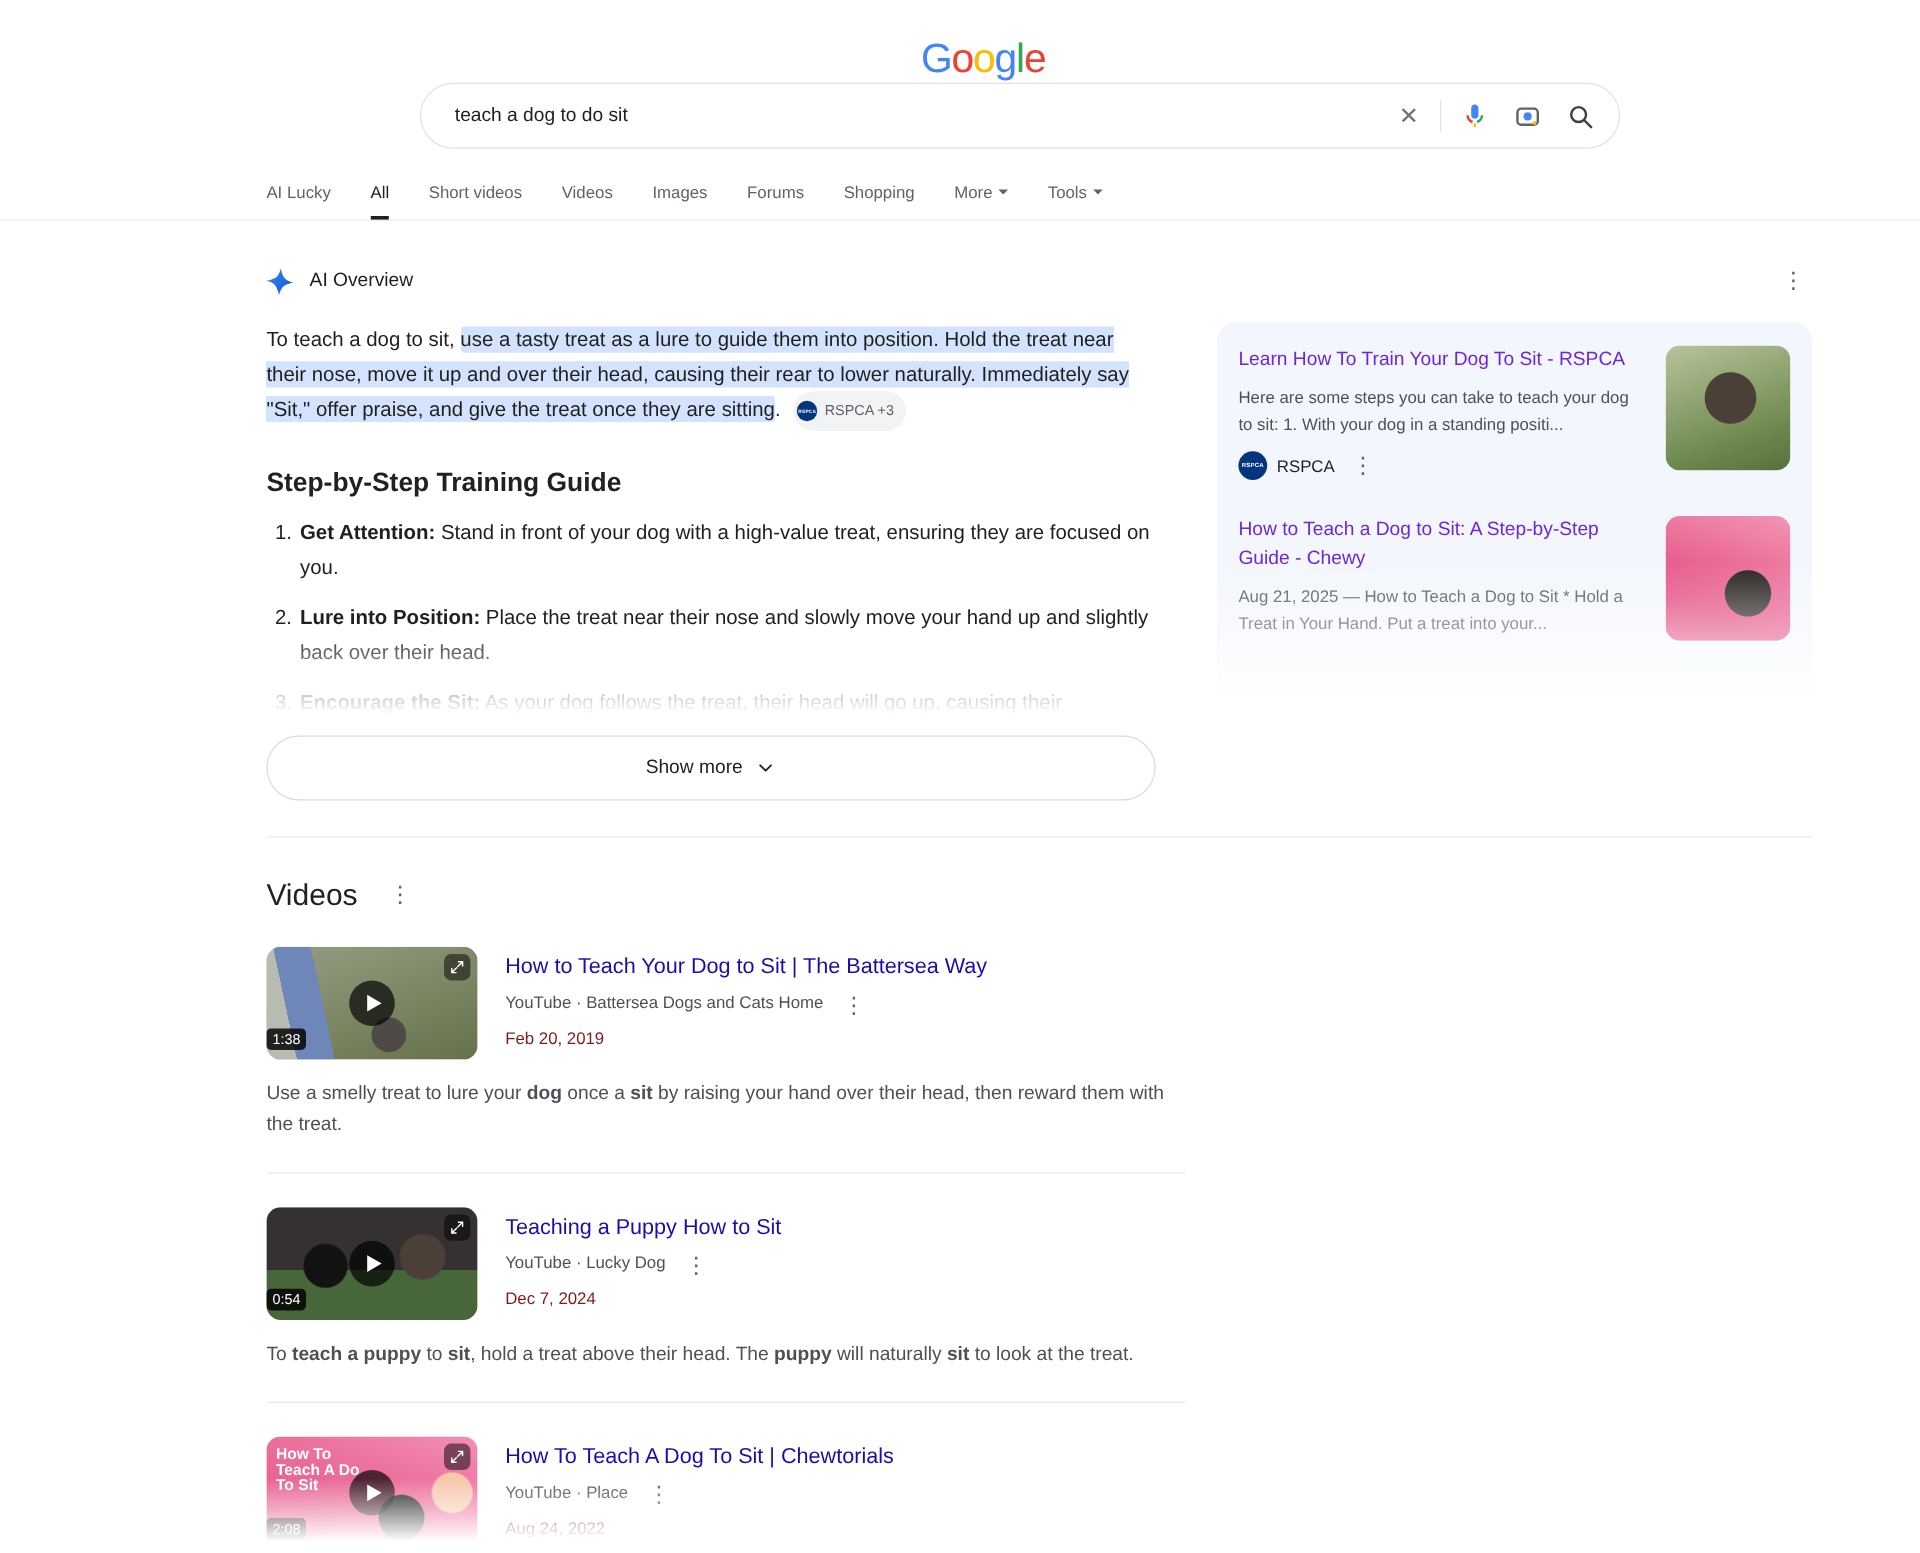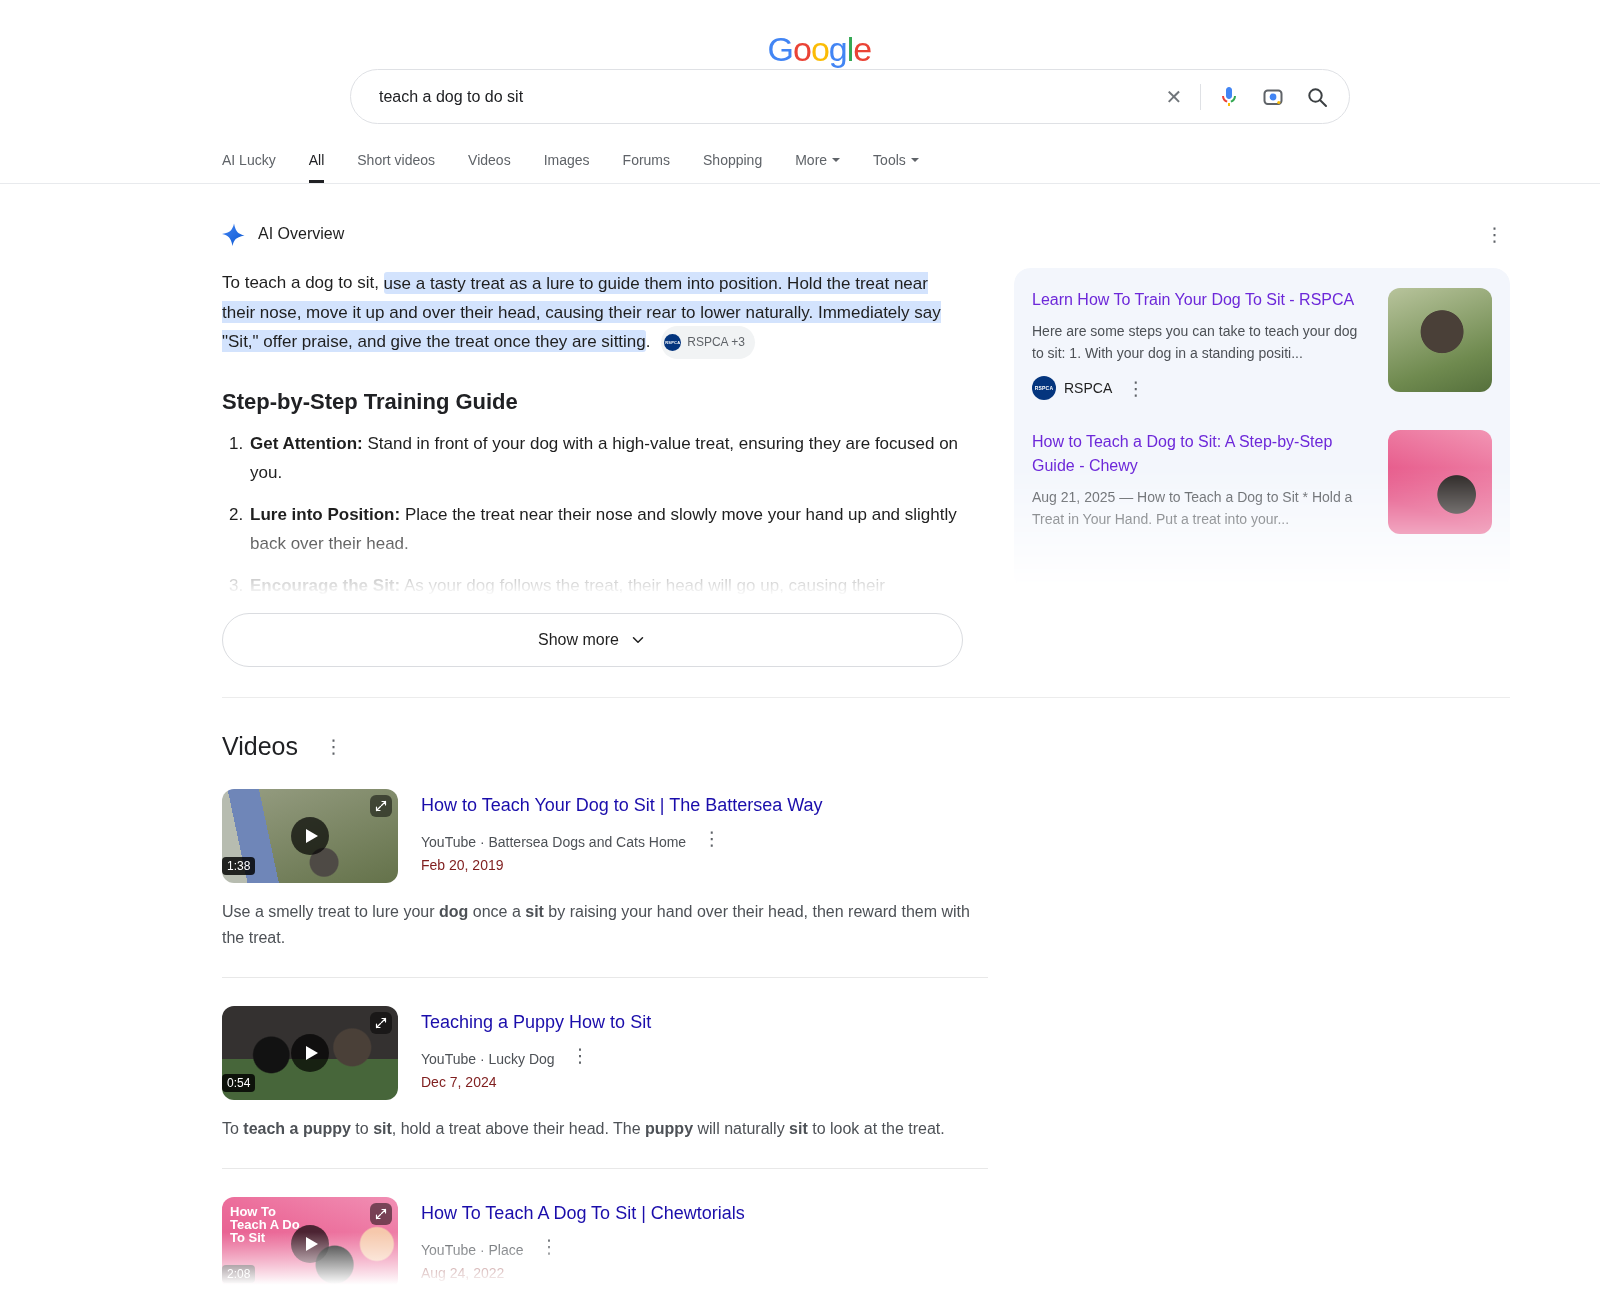--- a/index.html
+++ b/index.html
@@ -92,21 +92,21 @@
       linear-gradient(20deg,#e24f83,#ec6f9c 60%,#f18fb4); }
   .v-thumb-text { position:absolute; top:8px; left:8px; width:78px; font-size:13px; line-height:13px; font-weight:700; color:#fff; }
   .play-btn { position:absolute; top:50%; left:50%; transform:translate(-50%,-50%); width:38px; height:38px; border-radius:50%;
     background:rgba(0,0,0,.68); display:flex; align-items:center; justify-content:center; cursor:pointer; }
   .play-btn::after { content:""; border-left:12px solid #fff; border-top:7px solid transparent; border-bottom:7px solid transparent; margin-left:3px; }
   .duration { position:absolute; left:0; bottom:8px; background:rgba(0,0,0,.82); color:#fff; font-size:12px; padding:2px 5px; border-radius:4px; }
   .expand { position:absolute; top:6px; right:6px; width:22px; height:22px; border-radius:6px; background:rgba(0,0,0,.5);
     display:flex; align-items:center; justify-content:center; cursor:pointer; }
   .v-info { padding-top:4px; min-width:0; }
   .v-title { font-size:18px; line-height:24px; color:#1a0dab; text-decoration:none; cursor:pointer; display:inline-block; }
-  .v-srcrow { margin-top:10px; display:flex; align-items:flex-end; gap:10px; font-size:14px; color:#4d5156; }
+  .v-srcrow { margin-top:10px; display:flex; align-items:flex-start; gap:10px; font-size:14px; color:#4d5156; }
   .v-date { margin-top:7px; font-size:14px; color:#7f1d1d; }
   .v-desc { margin-top:16px; font-size:16px; line-height:26px; color:#4d5156; max-width:756px; }
   .seg-b { font-weight:700; }
 
   .page-fade { position:absolute; left:0; right:0; bottom:0; height:62px;
     background:linear-gradient(rgba(255,255,255,0), #ffffff 85%); pointer-events:none; }
 
   svg { display:block; }
 </style>
 </head>

